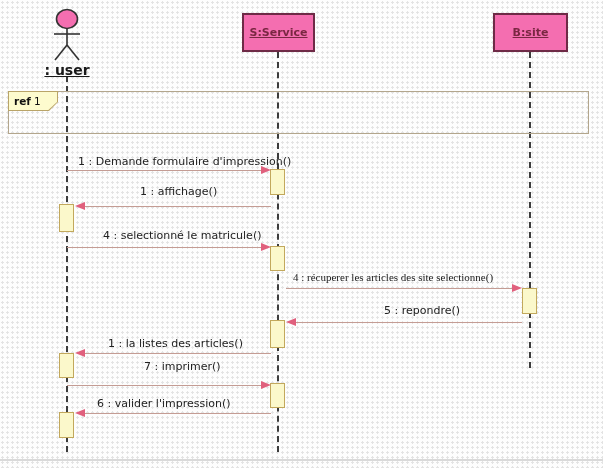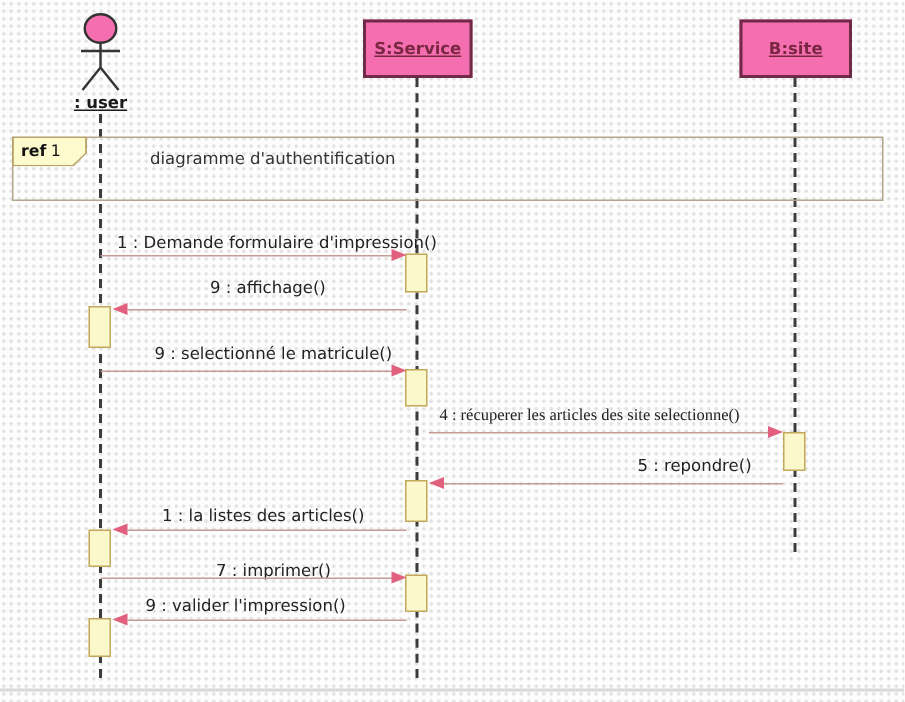--- a/index.html
+++ b/index.html
@@ -15,21 +15,21 @@
     position:absolute;display:flex;align-items:center;justify-content:center;
     background:var(--object-fill,#f46eb0);
     border:2px solid var(--object-border,#6e2a46);
     box-sizing:border-box;
   }
   .obj-label{
     font-size:11px;font-weight:bold;text-decoration:underline;
     color:var(--object-text,#7a2742);white-space:nowrap;
   }
   .actor-label{
-    position:absolute;font-size:11px;font-weight:bold;color:#1a1a1a;
+    position:absolute;font-size:14px;font-weight:bold;color:#1a1a1a;
     text-decoration:underline;text-align:center;white-space:nowrap;
   }
   .activation{
     position:absolute;width:15px;box-sizing:border-box;
     background:var(--activation-fill,#fbf8cb);
     border:1px solid var(--activation-border,#c2a85c);
   }
   .msg-line{position:absolute;height:1px;background:var(--message-line,#c49c94);}
   .msg-label{position:absolute;font-size:11px;color:#222;white-space:nowrap;}
   .ah{position:absolute;width:0;height:0;border-top:4px solid transparent;border-bottom:4px solid transparent;}
@@ -80,73 +80,72 @@
     <span class="obj-label">B:site</span>
   </div>
 
   <div class="ref-frame"></div>
   <div class="ref-tag-outer">
     <div class="ref-tag-inner">
       <span class="ref-keyword">ref</span>
       <span class="ref-number">1</span>
     </div>
   </div>
-  <div class="ref-operand">diagramme d'authentification</div>
 
   <div class="activation" style="left:270px;top:169px;height:26px;"></div>
   <div class="activation" style="left:59px;top:204px;height:28px;"></div>
   <div class="activation" style="left:270px;top:246px;height:25px;"></div>
   <div class="activation" style="left:522px;top:288px;height:26px;"></div>
   <div class="activation" style="left:270px;top:320px;height:28px;"></div>
   <div class="activation" style="left:59px;top:353px;height:25px;"></div>
   <div class="activation" style="left:270px;top:383px;height:25px;"></div>
   <div class="activation" style="left:59px;top:412px;height:26px;"></div>
 
   <div>
     <div class="msg-label" style="left:78px;top:155px;">1 : Demande formulaire d'impression()</div>
     <div class="msg-line" style="left:67px;top:170px;width:196px;"></div>
     <div class="ah ah-right" style="left:261px;top:166px;"></div>
   </div>
 
   <div>
-    <div class="msg-label" style="left:140px;top:185px;">9 : affichage()</div>
+    <div class="msg-label" style="left:140px;top:185px;">1 : affichage()</div>
     <div class="msg-line" style="left:85px;top:206px;width:186px;"></div>
     <div class="ah ah-left" style="left:75px;top:202px;"></div>
   </div>
 
   <div>
-    <div class="msg-label" style="left:103px;top:229px;">9 : selectionné le matricule()</div>
+    <div class="msg-label" style="left:103px;top:229px;">4 : selectionné le matricule()</div>
     <div class="msg-line" style="left:67px;top:247px;width:196px;"></div>
     <div class="ah ah-right" style="left:261px;top:243px;"></div>
   </div>
 
   <div>
     <div class="msg-label" style="left:293px;top:271px;font-family:Liberation Serif, serif;">4 : récuperer les articles des site selectionne()</div>
     <div class="msg-line" style="left:286px;top:288px;width:228px;"></div>
     <div class="ah ah-right" style="left:512px;top:284px;"></div>
   </div>
 
   <div>
-    <div class="msg-label" style="left:384px;top:304px;margin-left:41px;">5 : repondre()</div>
+    <div class="msg-label" style="left:384px;top:304px;">5 : repondre()</div>
     <div class="msg-line" style="left:296px;top:322px;width:226px;"></div>
     <div class="ah ah-left" style="left:286px;top:318px;"></div>
   </div>
 
   <div>
     <div class="msg-label" style="left:108px;top:337px;">1 : la listes des articles()</div>
     <div class="msg-line" style="left:85px;top:353px;width:186px;"></div>
     <div class="ah ah-left" style="left:75px;top:349px;"></div>
   </div>
 
   <div>
-    <div class="msg-label" style="left:144px;top:374px;">7 : imprimer()</div>
+    <div class="msg-label" style="left:144px;top:360px;">7 : imprimer()</div>
     <div class="msg-line" style="left:67px;top:385px;width:196px;"></div>
     <div class="ah ah-right" style="left:261px;top:381px;"></div>
   </div>
 
   <div>
-    <div class="msg-label" style="left:97px;top:397px;">9 : valider l'impression()</div>
+    <div class="msg-label" style="left:97px;top:397px;">6 : valider l'impression()</div>
     <div class="msg-line" style="left:85px;top:413px;width:186px;"></div>
     <div class="ah ah-left" style="left:75px;top:409px;"></div>
   </div>
 
   <div class="bottom-shadow"></div>
 </div>
 
 </body></html>

